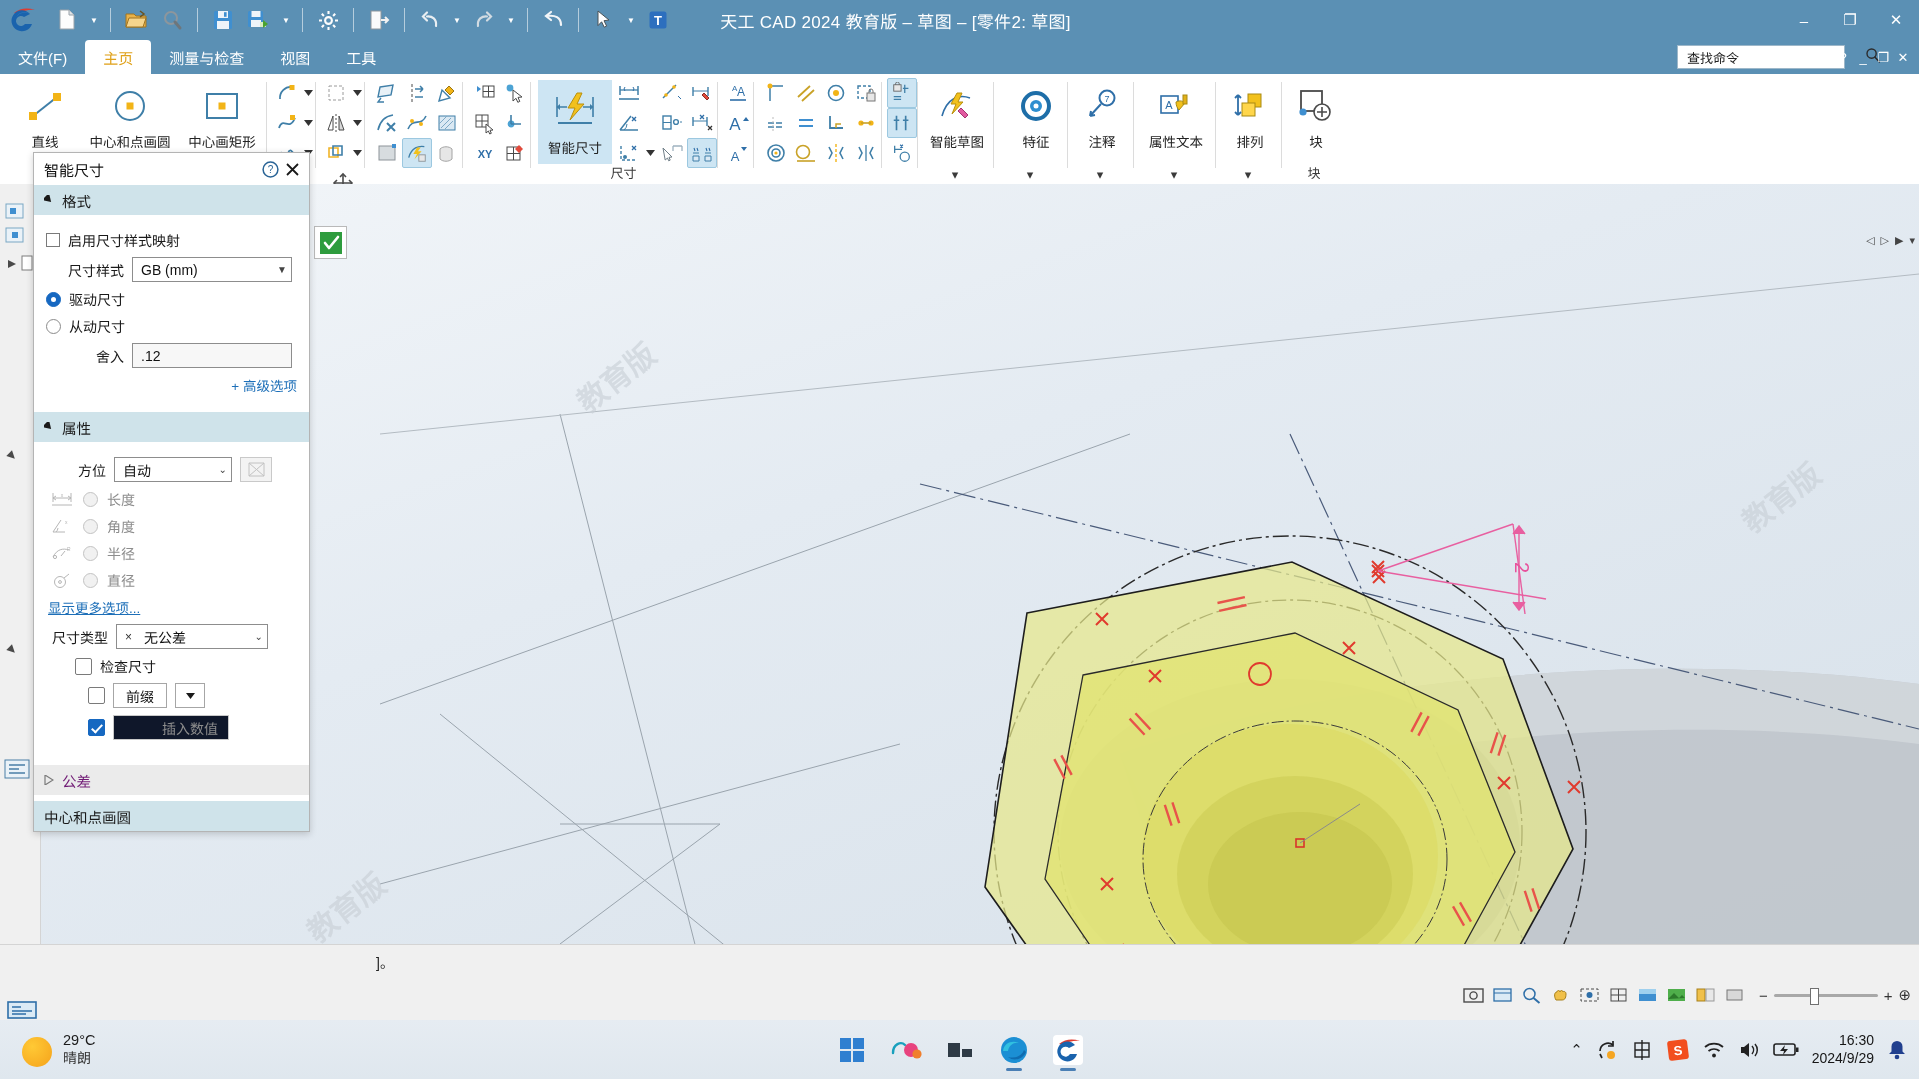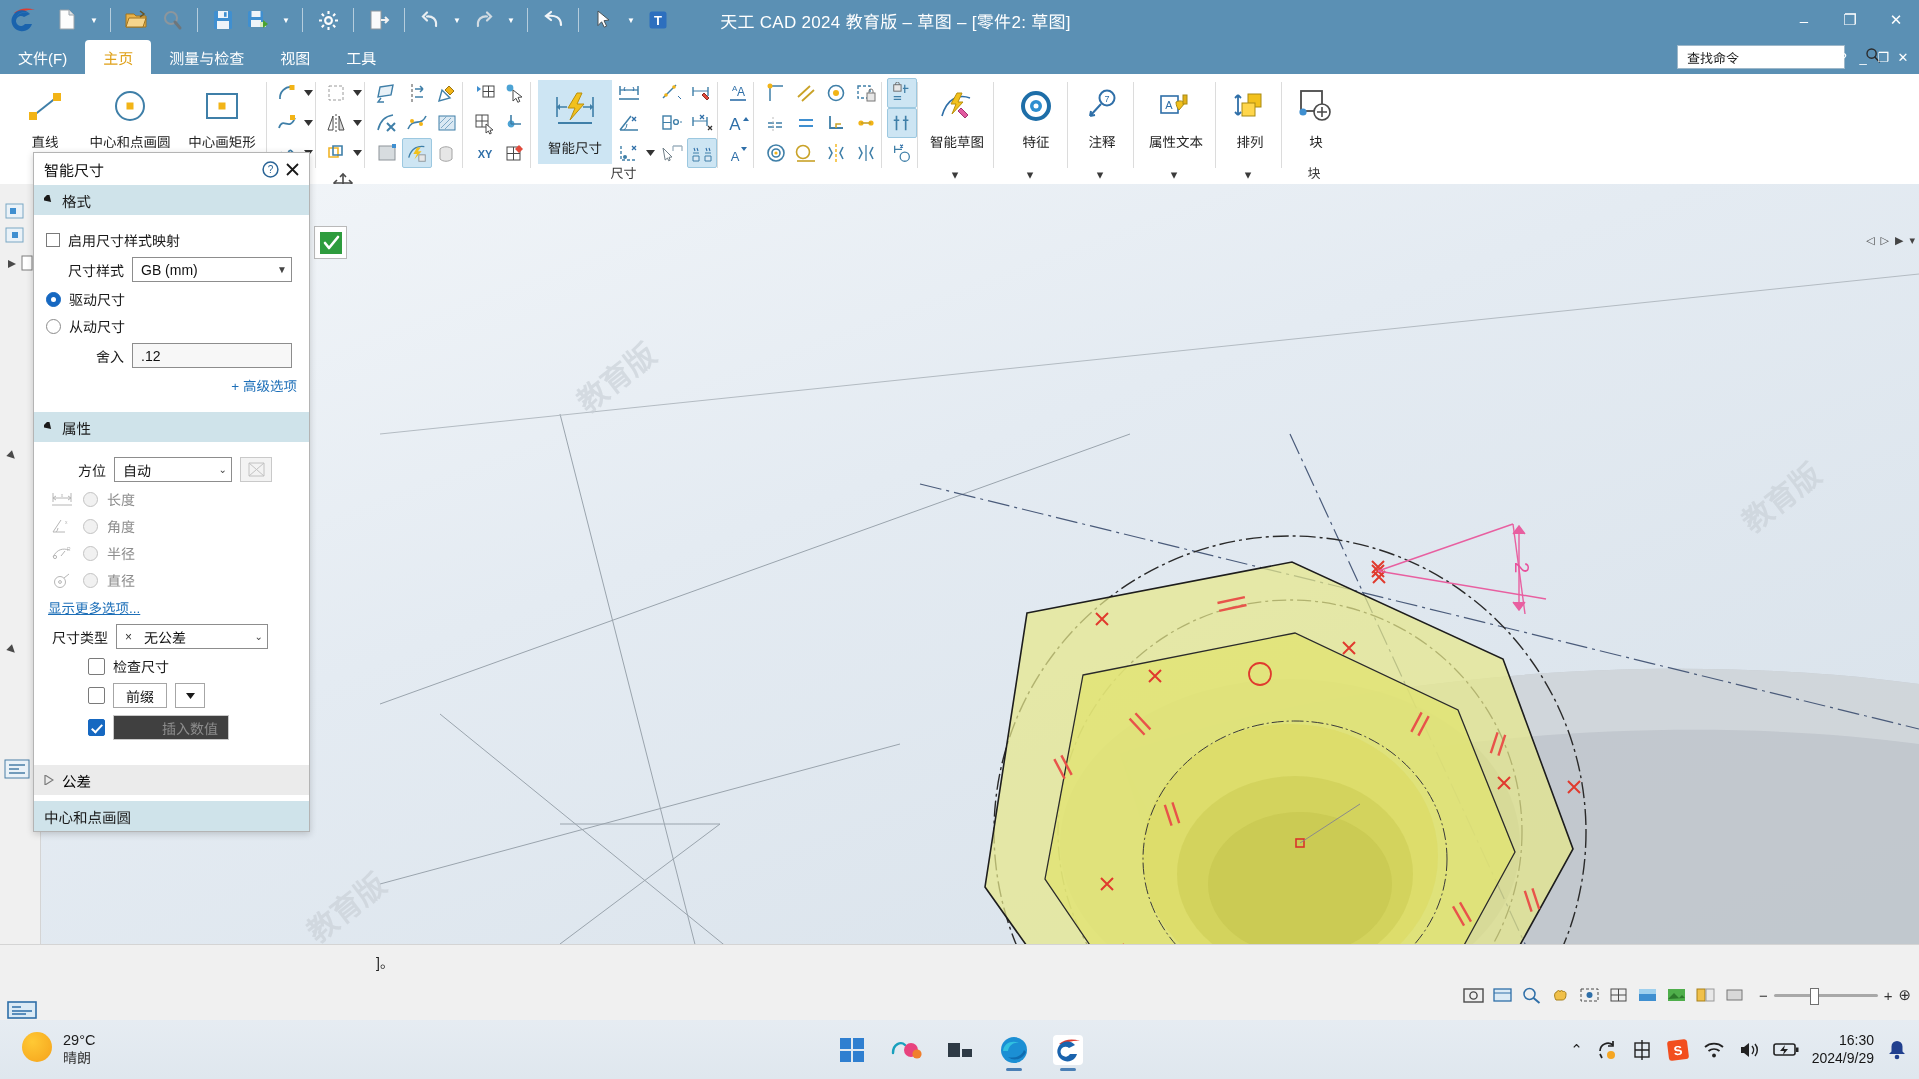--- a/index.html
+++ b/index.html
@@ -133,21 +133,21 @@
   .dlg-title{
     height:32px;display:flex;align-items:center;padding:0 6px 0 10px;flex:0 0 auto;
   }
   .dlg-title .t{font-size:15px;color:#111;flex:1;}
   .dlg-ico{width:22px;height:22px;display:flex;align-items:center;justify-content:center;cursor:pointer;color:#2a6496;}
   .section{
     height:30px;background:#cfe3ea;display:flex;align-items:center;padding:0 10px;gap:8px;flex:0 0 auto;
   }
   .section.collapsed{background:#ebebeb;color:#7b7b7b;}
   .section .stitle{font-size:14.5px;color:#1a1a1a;}
-  .section.collapsed .stitle{color:#000000;}
+  .section.collapsed .stitle{color:#701a75;}
   .sbody{padding:8px 12px 10px 12px;flex:0 0 auto;}
   .row{display:flex;align-items:center;margin:7px 0;gap:8px;}
   .row.right{justify-content:flex-end;}
   .lbl-r{font-size:14px;color:#1a1a1a;text-align:right;}
   .cb{
     width:14px;height:14px;border:1px solid #7a7a7a;background:#fff;display:inline-block;
     box-sizing:border-box;flex:0 0 auto;cursor:pointer;
   }
   .cb.checked{background:#1668c1;border-color:#1668c1;position:relative;}
   .cb.checked::after{
@@ -174,33 +174,33 @@
   }
   .link{color:#1d6fb8;font-size:13.5px;cursor:pointer;}
   .link.u{text-decoration:underline;}
   .optrow{display:flex;align-items:center;gap:9px;margin:7px 0 7px 4px;}
   .optrow .gi{width:24px;display:flex;align-items:center;justify-content:center;}
   .optrow .otxt{font-size:14px;color:#8d8d8d;}
   .btn-sm{
     height:25px;min-width:54px;border:1px solid #a6a6a6;background:#fff;display:flex;align-items:center;
     justify-content:center;font-size:14px;color:#111;cursor:pointer;padding:0 10px;box-sizing:border-box;
   }
-  .btn-sm.flat{background:#404040;color:#8c8c8c;border-color:#c9c9c9;min-width:112px;padding-left:48px;}
+  .btn-sm.flat{background:#0f172a;color:#8c8c8c;border-color:#c9c9c9;min-width:112px;padding-left:48px;}
   .btn-dd{
     width:30px;height:25px;border:1px solid #a6a6a6;background:#fff;display:flex;align-items:center;
     justify-content:center;cursor:pointer;box-sizing:border-box;
   }
 
   
   .taskbar{
     position:absolute;left:0;top:1020px;width:1919px;height:59px;
     background:linear-gradient(180deg,#e6ecf2 0%,#dfe7ee 100%);
     display:flex;align-items:center;
   }
-  .weather{display:flex;align-items:flex-start;gap:11px;padding-left:22px;}
+  .weather{display:flex;align-items:flex-end;gap:11px;padding-left:22px;}
   .wsun{width:30px;height:30px;border-radius:50%;background:radial-gradient(circle at 35% 32%,#ffc935,#f5a21b);}
   .wtxt{display:flex;flex-direction:column;line-height:1.22;}
   .wtxt .a{font-size:14.5px;color:#1b1b1b;}
   .wtxt .b{font-size:14px;color:#333;}
   .tcenter{position:absolute;left:0;right:0;display:flex;align-items:center;justify-content:center;gap:10px;}
   .tbtn{width:44px;height:44px;display:flex;align-items:center;justify-content:center;cursor:pointer;border-radius:5px;}
   .tsearch{
     width:248px;height:36px;background:#ffffff;border:1px solid #c6ced6;border-radius:19px;
     display:flex;align-items:center;padding:0 14px;gap:9px;cursor:text;box-sizing:border-box;
   }
@@ -1244,21 +1244,21 @@
 
     <div class="row">
       <span class="lbl-r" style="width:62px;">尺寸类型</span>
       <span class="sel-ctl" style="width:152px;gap:12px;">
         <span style="color:#333;font-size:12px;">×</span>
         <span>无公差</span>
         <span class="chev">⌄</span>
       </span>
     </div>
 
-    <div class="row" style="margin-left:42px;">
+    <div class="row" style="margin-left:29px;">
       <span class="cb lg"></span>
       <span style="font-size:14px;color:#1a1a1a;">检查尺寸</span>
     </div>
     <div class="row" style="margin-left:42px;">
       <span class="cb lg"></span>
       <span class="btn-sm">前缀</span>
       <span class="btn-dd">
         <svg width="9" height="6" viewBox="0 0 9 6">
             <path d="M0 0h9L4.5 6z" fill="#1a1a1a"></path>
           </svg>

